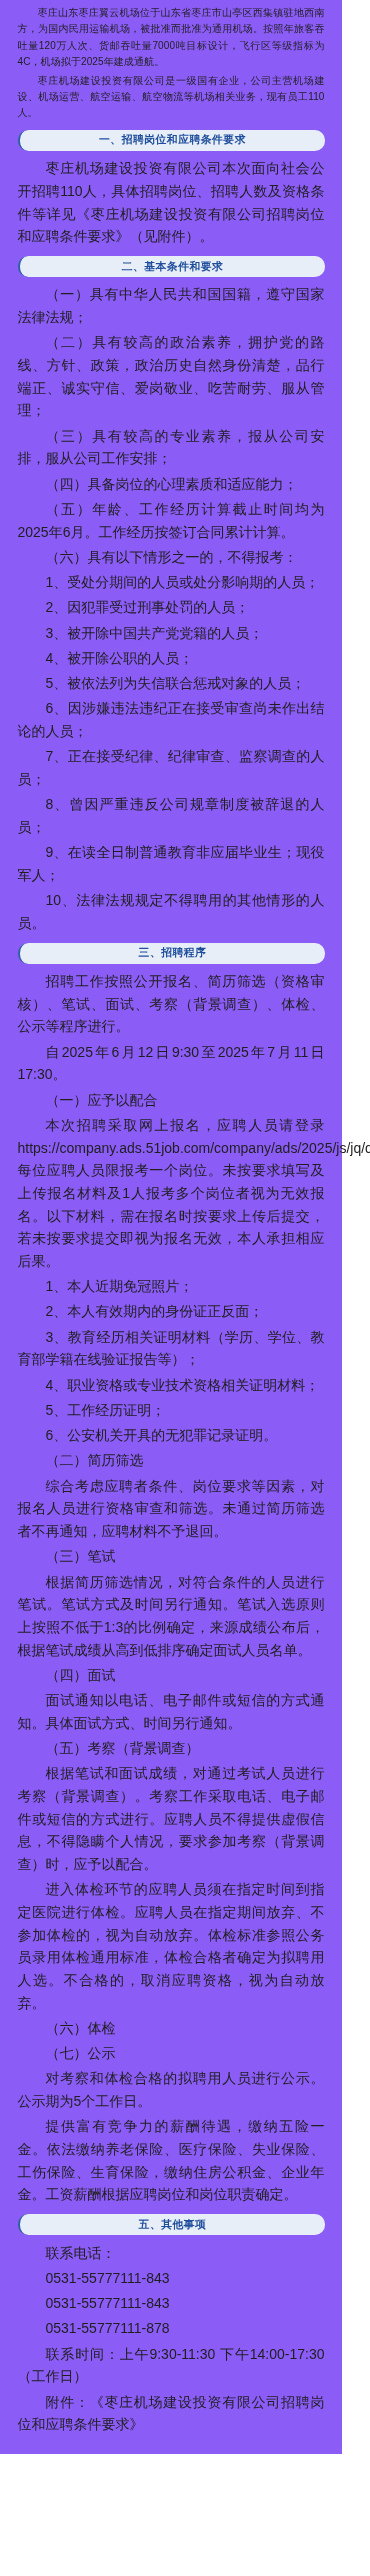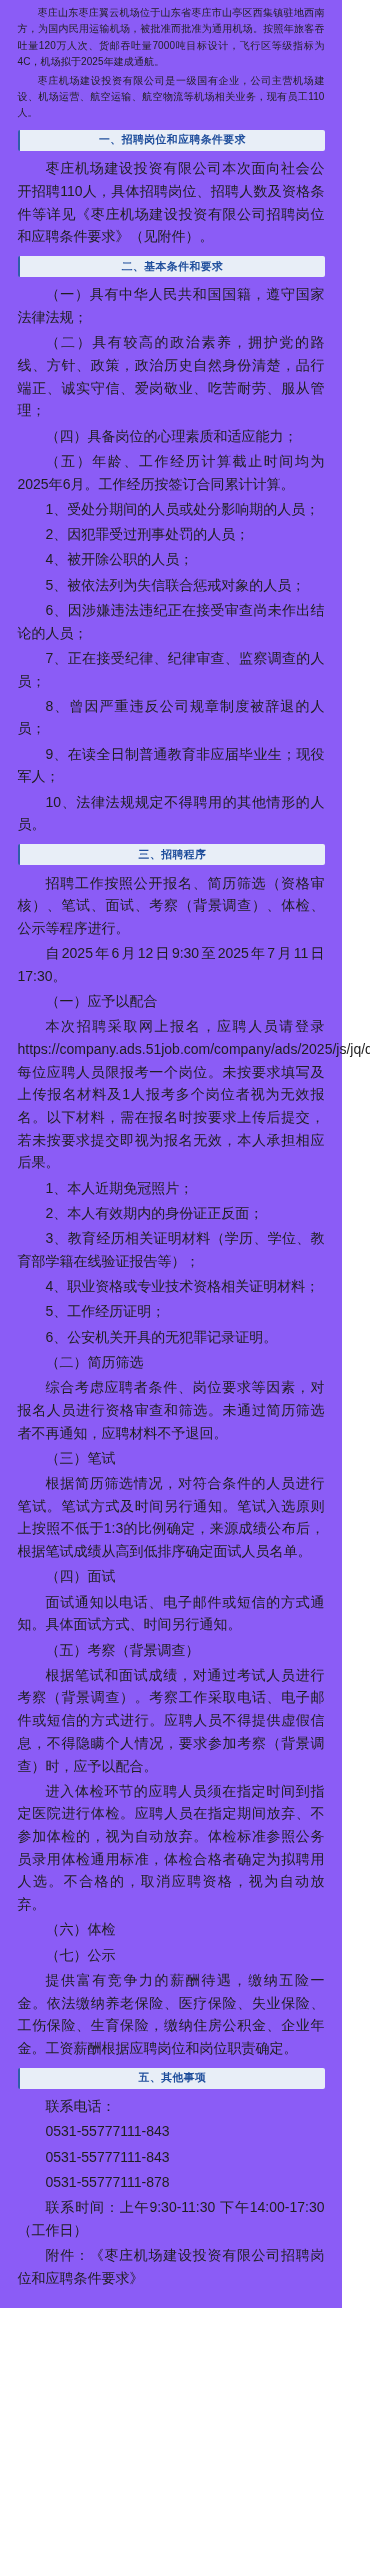--- a/index.html
+++ b/index.html
@@ -27,21 +27,21 @@
     color: #1f1f1f;
     letter-spacing: 0.1px;
   }
   p.indent {
     text-indent: 2em;
   }
   .section-banner {
     margin: 8.2px 0 6.2px 0;
     background: #e8eef7;
     border-left: 2.6px solid #2f5fa8;
-    border-radius: 2px;
+    border-radius: 10px;
     padding: 3.6px 5.2px 3.6px 6.2px;
     color: #1f4e9c;
     font-size: 10.8px;
     font-weight: bold;
     letter-spacing: 0.5px;
     text-align: center;
     position: relative;
   }
   .section-banner .ord {
     color: #1f4e9c;
@@ -81,24 +81,27 @@
     </div>
   </div>
 
   <div>
     <div class="section-banner">
       <span class="ord">二、</span><span>基本条件和要求</span>
     </div>
     <div class="list-block">
       <p class="indent">（一）具有中华人民共和国国籍，遵守国家法律法规；</p>
       <p class="indent">（二）具有较高的政治素养，拥护党的路线、方针、政策，政治历史自然身份清楚，品行端正、诚实守信、爱岗敬业、吃苦耐劳、服从管理；</p>
+      <p class="indent">（三）具有较高的专业素养，报从公司安排，服从公司工作安排；</p>
       <p class="indent">（四）具备岗位的心理素质和适应能力；</p>
       <p class="indent">（五）年龄、工作经历计算截止时间均为2025年6月。工作经历按签订合同累计计算。</p>
+      <p class="indent">（六）具有以下情形之一的，不得报考：</p>
       <p class="sub-indent">1、受处分期间的人员或处分影响期的人员；</p>
       <p class="sub-indent">2、因犯罪受过刑事处罚的人员；</p>
+      <p class="sub-indent">3、被开除中国共产党党籍的人员；</p>
       <p class="sub-indent">4、被开除公职的人员；</p>
       <p class="sub-indent">5、被依法列为失信联合惩戒对象的人员；</p>
       <p class="sub-indent">6、因涉嫌违法违纪正在接受审查尚未作出结论的人员；</p>
       <p class="sub-indent">7、正在接受纪律、纪律审查、监察调查的人员；</p>
       <p class="sub-indent">8、曾因严重违反公司规章制度被辞退的人员；</p>
       <p class="sub-indent">9、在读全日制普通教育非应届毕业生；现役军人；</p>
       <p class="sub-indent">10、法律法规规定不得聘用的其他情形的人员。</p>
     </div>
   </div>
 
@@ -121,20 +124,21 @@
       <p class="indent">综合考虑应聘者条件、岗位要求等因素，对报名人员进行资格审查和筛选。未通过简历筛选者不再通知，应聘材料不予退回。</p>
       <p class="indent">（三）笔试</p>
       <p class="indent">根据简历筛选情况，对符合条件的人员进行笔试。笔试方式及时间另行通知。笔试入选原则上按照不低于1:3的比例确定，来源成绩公布后，根据笔试成绩从高到低排序确定面试人员名单。</p>
       <p class="indent">（四）面试</p>
       <p class="indent">面试通知以电话、电子邮件或短信的方式通知。具体面试方式、时间另行通知。</p>
       <p class="indent">（五）考察（背景调查）</p>
       <p class="indent">根据笔试和面试成绩，对通过考试人员进行考察（背景调查）。考察工作采取电话、电子邮件或短信的方式进行。应聘人员不得提供虚假信息，不得隐瞒个人情况，要求参加考察（背景调查）时，应予以配合。</p>
       <p class="indent">进入体检环节的应聘人员须在指定时间到指定医院进行体检。应聘人员在指定期间放弃、不参加体检的，视为自动放弃。体检标准参照公务员录用体检通用标准，体检合格者确定为拟聘用人选。不合格的，取消应聘资格，视为自动放弃。</p>
       <p class="indent">（六）体检</p>
       <p class="indent">（七）公示</p>
+      <p class="indent">对考察和体检合格的拟聘用人员进行公示。公示期为5个工作日。</p>
     </div>
   </div>
 
   <div>
     <div class="list-block">
       <p class="indent">提供富有竞争力的薪酬待遇，缴纳五险一金。依法缴纳养老保险、医疗保险、失业保险、工伤保险、生育保险，缴纳住房公积金、企业年金。工资薪酬根据应聘岗位和岗位职责确定。</p>
     </div>
   </div>
 
   <div>

